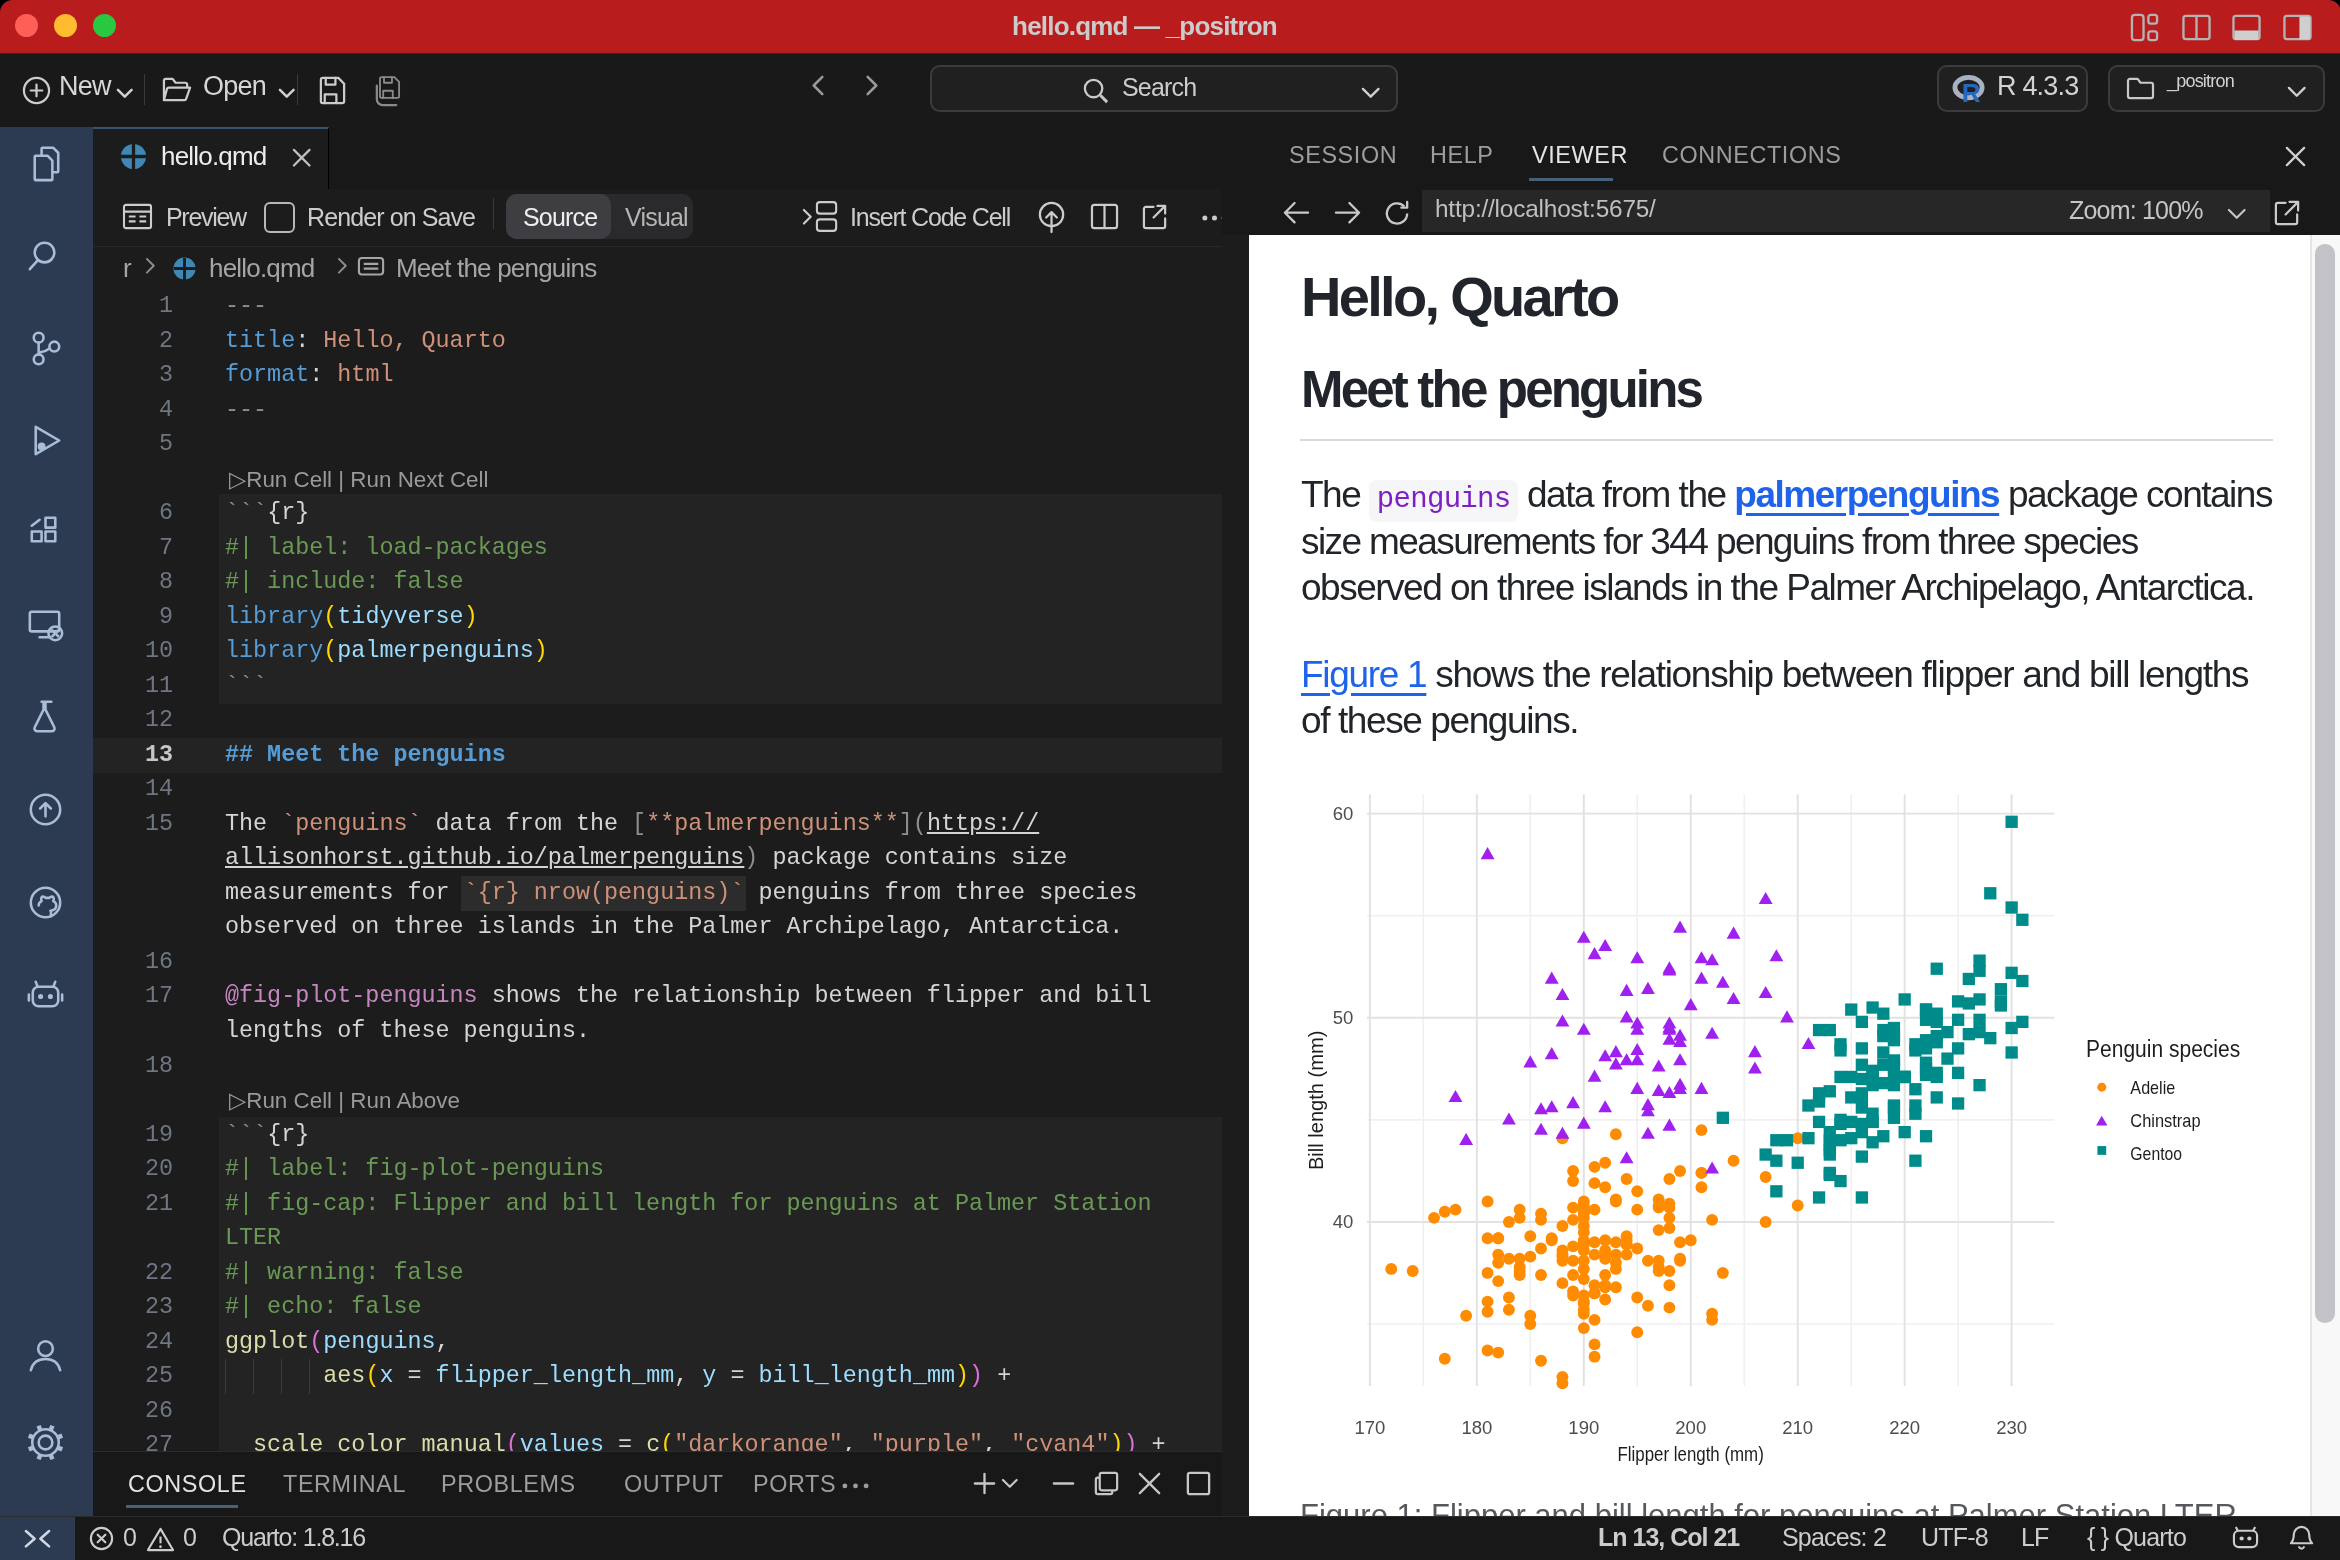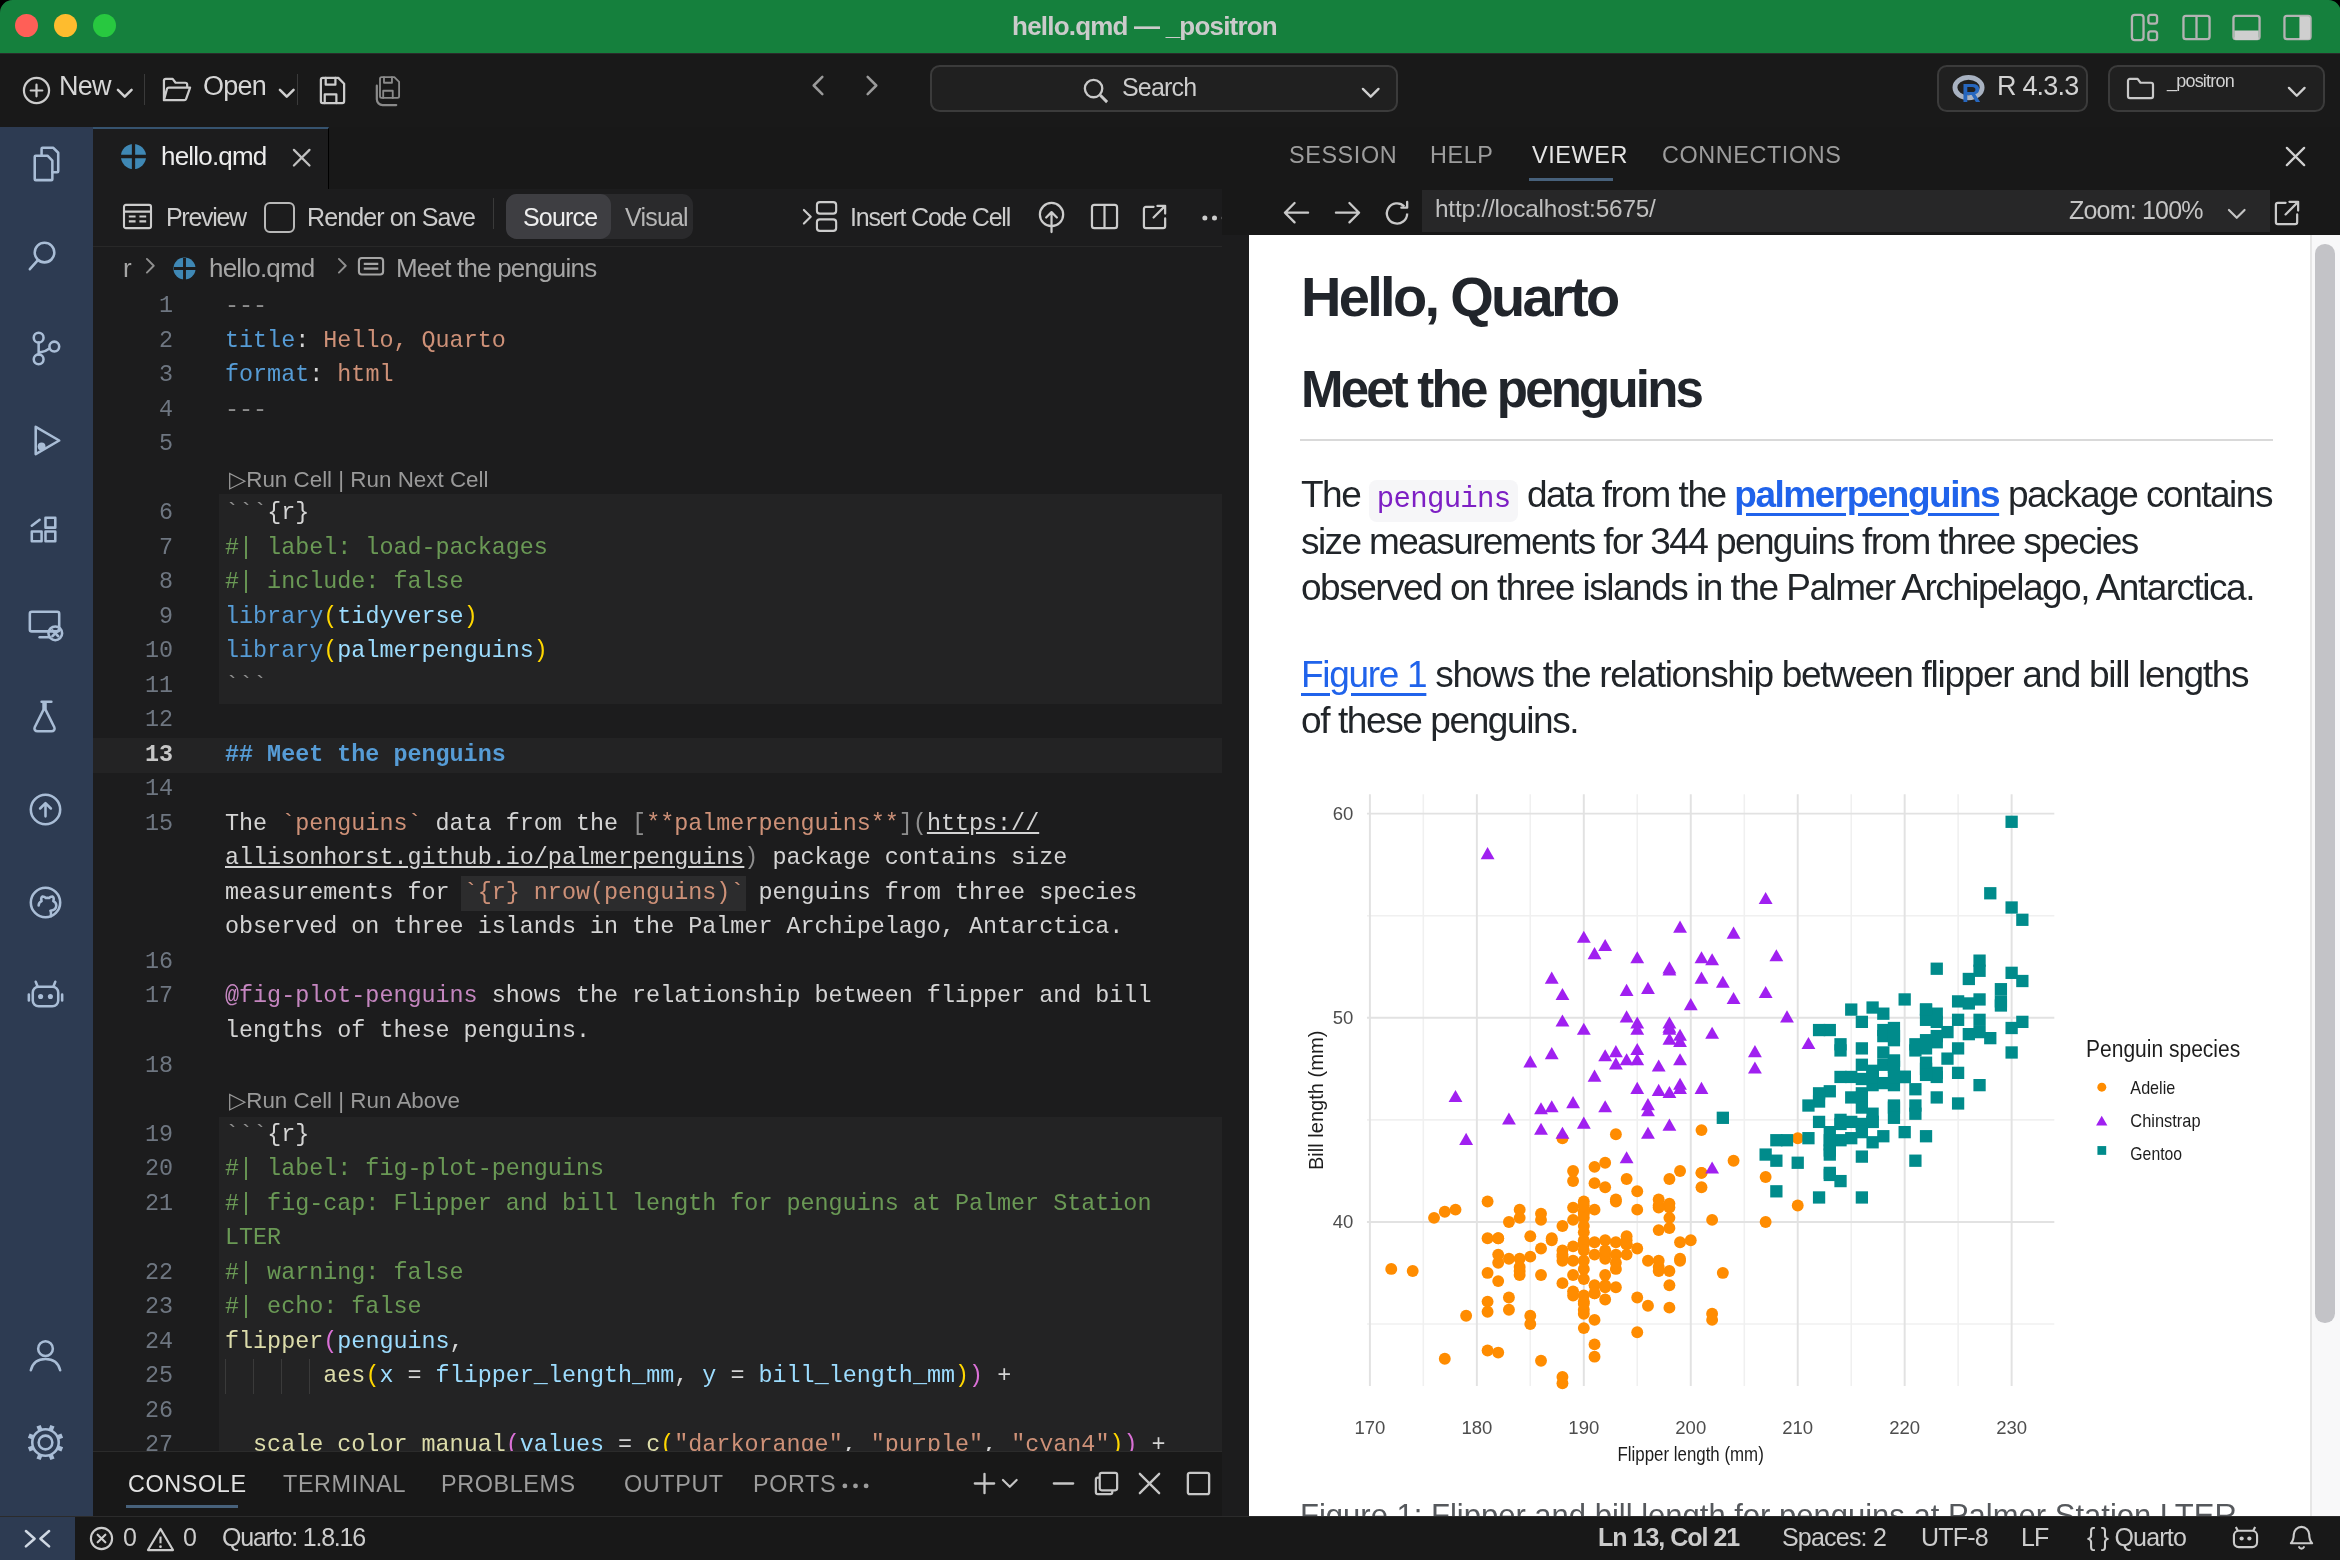--- a/index.html
+++ b/index.html
@@ -1,20 +1,20 @@
 <!DOCTYPE html>
 <html><head><meta charset="utf-8">
 <style>
   html,body{margin:0;padding:0;background:#000;}
   #app{position:relative;width:2341px;height:1560px;overflow:hidden;background:#1c1c1d;border-radius:12.7px 12.7px 0 0;
        font-family:"Liberation Sans",sans-serif;}
   .abs{position:absolute;}
   .mono{font-family:"Liberation Mono",monospace;}
   
-  #titlebar{left:0;top:0;width:2341px;height:53px;background:#15803d;border-bottom:1px solid #2b2b2b;}
+  #titlebar{left:0;top:0;width:2341px;height:53px;background:#b91c1c;border-bottom:1px solid #2b2b2b;}
   #toolbar{left:0;top:54px;width:2341px;height:73px;background:#191919;}
   #activity{left:0;top:127px;width:93px;height:1389px;background:#2d3b52;}
   #tabstrip{left:93px;top:127px;width:1129px;height:62px;background:#181818;}
   #edtoolbar{left:93px;top:189px;width:1129px;height:57px;background:#1c1c1d;border-bottom:1px solid #282828;}
   #breadcrumbs{left:93px;top:247px;width:1129px;height:42px;background:#1c1c1d;color:#a5a5a5;font-size:26px;}
   #code{left:93px;top:289px;width:1129px;height:1162px;background:#1c1c1d;overflow:hidden;}
   #rpanel{left:1222px;top:127px;width:1119px;height:108px;background:#181818;}
   #consolebar{left:93px;top:1451px;width:1129px;height:64px;background:#181818;border-top:1px solid #2b2b2b;}
   #statusbar{left:0;top:1516px;width:2341px;height:45px;background:#181818;border-top:1px solid #2b2b2b;color:#cccccc;font-size:25px;}
   #viewer{left:1249px;top:235px;width:1091px;height:1281px;background:#ffffff;overflow:hidden;}
@@ -293,21 +293,21 @@
 <div class="ln" style="top:863px;">20</div>
 <div class="cl" style="top:863px"><span class="gr">#| label: fig-plot-penguins</span></div>
 <div class="ln" style="top:898px;">21</div>
 <div class="cl" style="top:898px"><span class="gr">#| fig-cap: Flipper and bill length for penguins at Palmer Station</span></div>
 <div class="cl" style="top:932px"><span class="gr">LTER</span></div>
 <div class="ln" style="top:967px;">22</div>
 <div class="cl" style="top:967px"><span class="gr">#| warning: false</span></div>
 <div class="ln" style="top:1001px;">23</div>
 <div class="cl" style="top:1001px"><span class="gr">#| echo: false</span></div>
 <div class="ln" style="top:1036px;">24</div>
-<div class="cl" style="top:1036px"><span class="yl">flipper</span><span class="g2">(</span><span class="lb">penguins</span>,</div>
+<div class="cl" style="top:1036px"><span class="yl">ggplot</span><span class="g2">(</span><span class="lb">penguins</span>,</div>
 <div class="ln" style="top:1070px;">25</div>
 <div class="cl" style="top:1070px">       <span class="yl">aes</span><span class="g1">(</span><span class="lb">x</span> = <span class="lb">flipper_length_mm</span>, <span class="lb">y</span> = <span class="lb">bill_length_mm</span><span class="g1">)</span><span class="g2">)</span> +</div>
 <div class="ln" style="top:1105px;">26</div>
 <div class="ln" style="top:1139px;">27</div>
 <div class="cl" style="top:1139px">  <span class="yl">scale_color_manual</span><span class="g2">(</span><span class="lb">values</span> = <span class="yl">c</span><span class="g1">(</span><span class="orr">"darkorange"</span>, <span class="orr">"purple"</span>, <span class="orr">"cyan4"</span><span class="g1">)</span><span class="g2">)</span> +</div>
 </div>
 <div id="rpanel" class="abs"></div>
 <div class="t" style="left:1289px;top:142px;color:#9d9d9d;font-size:23.4px;letter-spacing:0.6px;">SESSION</div>
 <div class="t" style="left:1430px;top:142px;color:#9d9d9d;font-size:23.4px;letter-spacing:0.6px;">HELP</div>
 <div class="t" style="left:1532px;top:142px;color:#9d9d9d;font-size:23.4px;letter-spacing:0.6px;color:#e5e5e5;">VIEWER</div>

